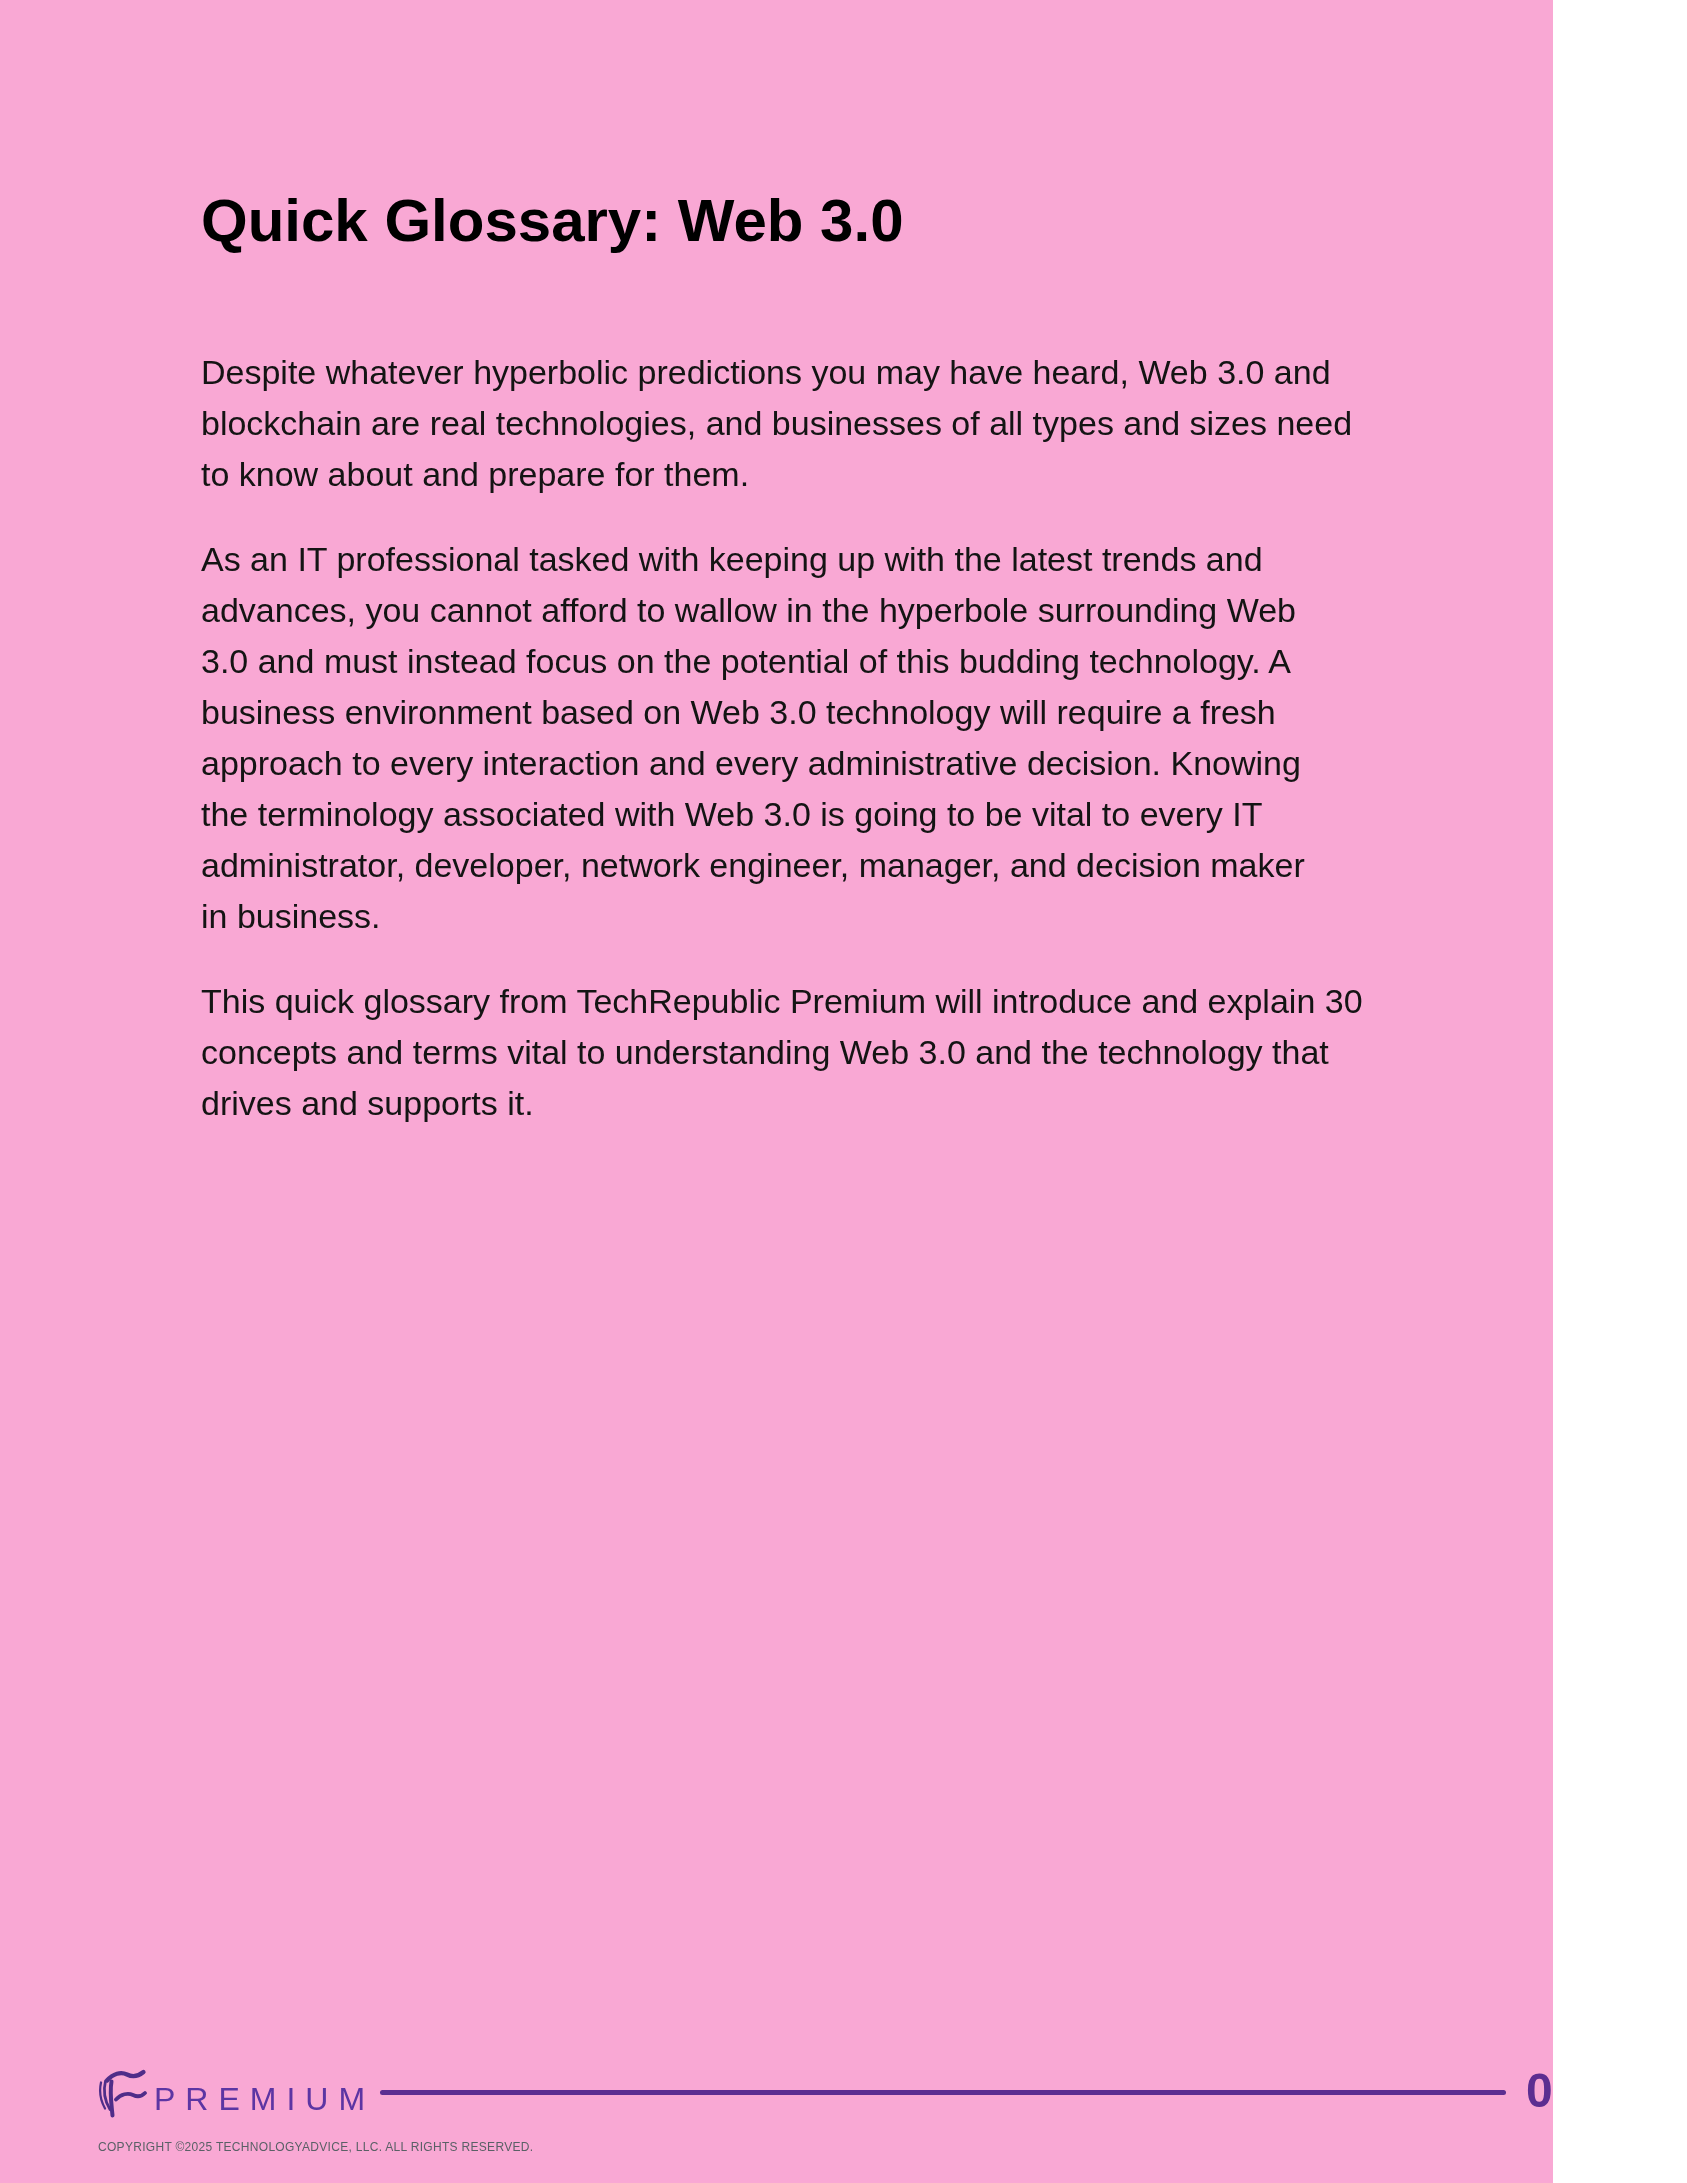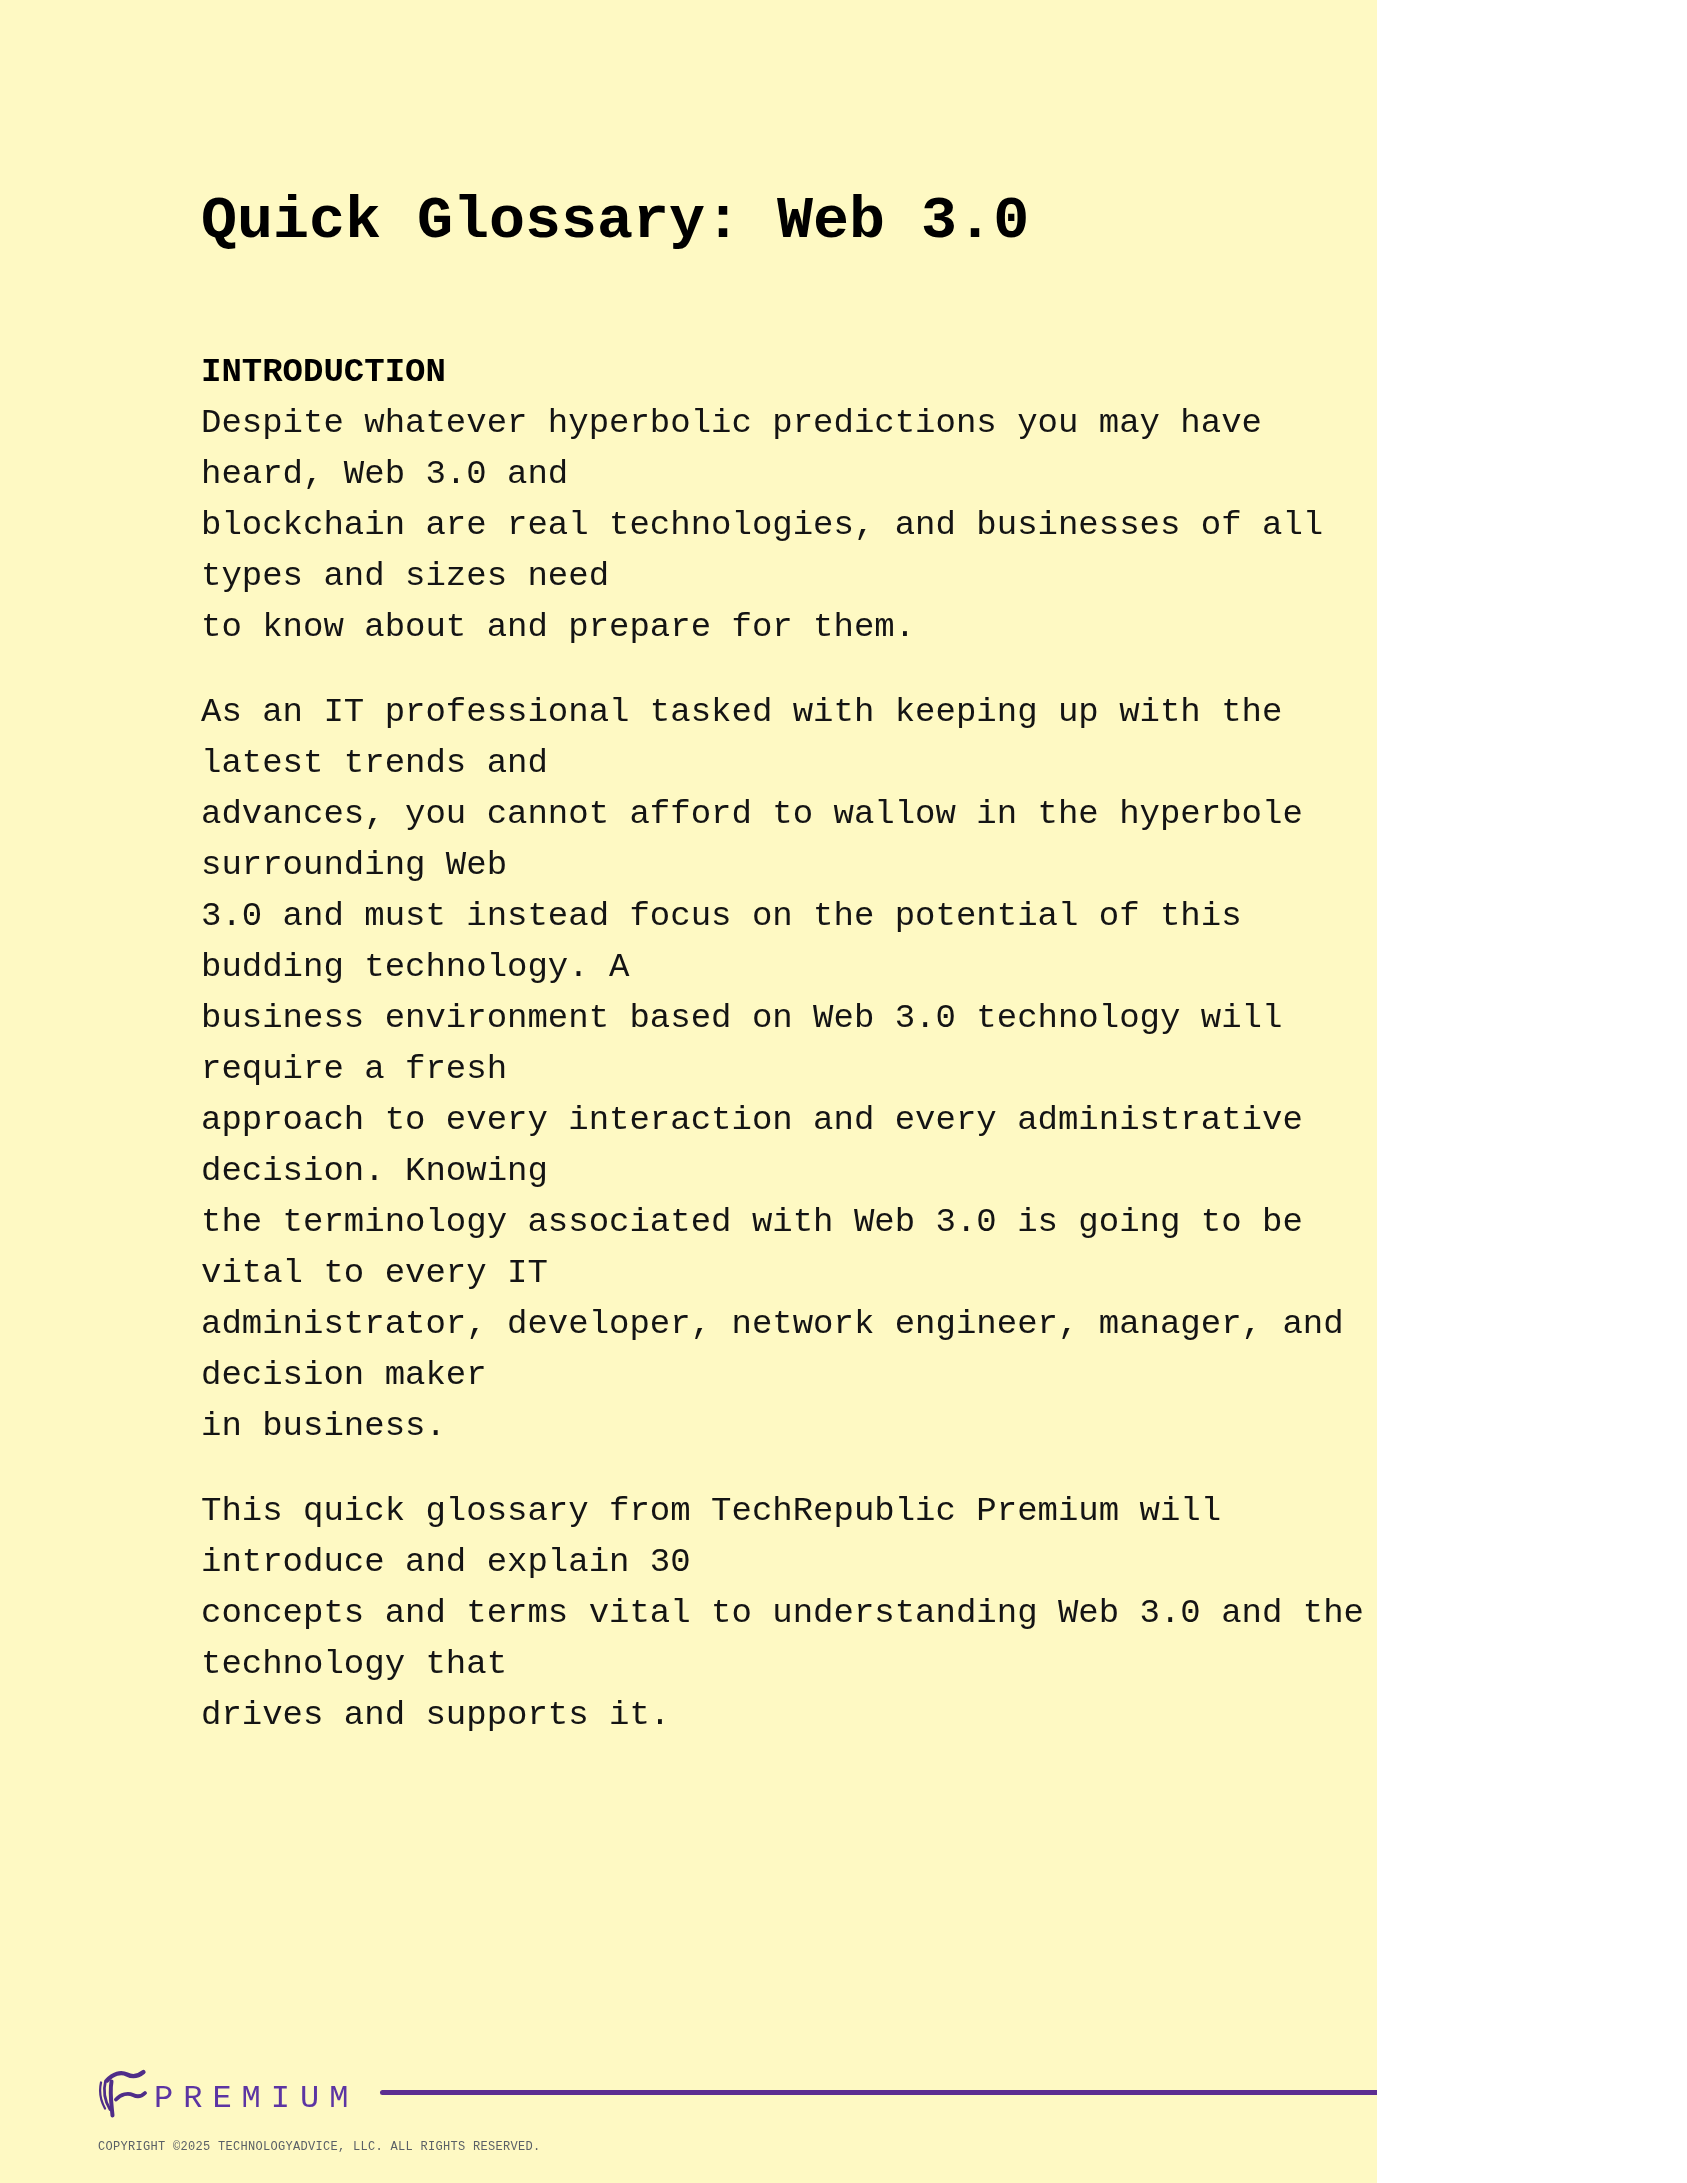--- a/index.html
+++ b/index.html
@@ -2,24 +2,24 @@
 <html style="font-size:10.6px"><head>
 <meta charset="utf-8">
 <style>
   html, body {
     margin: 0;
     padding: 0;
     background: #ffffff;
   }
   .page {
     position: relative;
-    width: 1377px;
+    width: 1553px;
     height: 2183px;
-    background: #fef9c3;
-    font-family: Liberation Mono, monospace;
+    background: #f9a8d4;
+    font-family: Liberation Sans, sans-serif;
     overflow: hidden;
   }
   .doc-title {
     position: absolute;
     left: 201px;
     top: 191px;
     margin: 0;
     font-size: 60px;
     line-height: 60px;
     font-weight: 700;
@@ -99,21 +99,20 @@
   }
 </style>
 </head>
 <body>
 
 <div class="page">
 
   <h1 class="doc-title">Quick Glossary: Web 3.0</h1>
 
   <div class="content">
-    <h2 class="section-heading">INTRODUCTION</h2>
     <p>Despite whatever hyperbolic predictions you may have heard, Web 3.0 and
 blockchain are real technologies, and businesses of all types and sizes need
 to know about and prepare for them.</p>
     <p>As an IT professional tasked with keeping up with the latest trends and
 advances, you cannot afford to wallow in the hyperbole surrounding Web
 3.0 and must instead focus on the potential of this budding technology. A
 business environment based on Web 3.0 technology will require a fresh
 approach to every interaction and every administrative decision. Knowing
 the terminology associated with Web 3.0 is going to be vital to every IT
 administrator, developer, network engineer, manager, and decision maker

